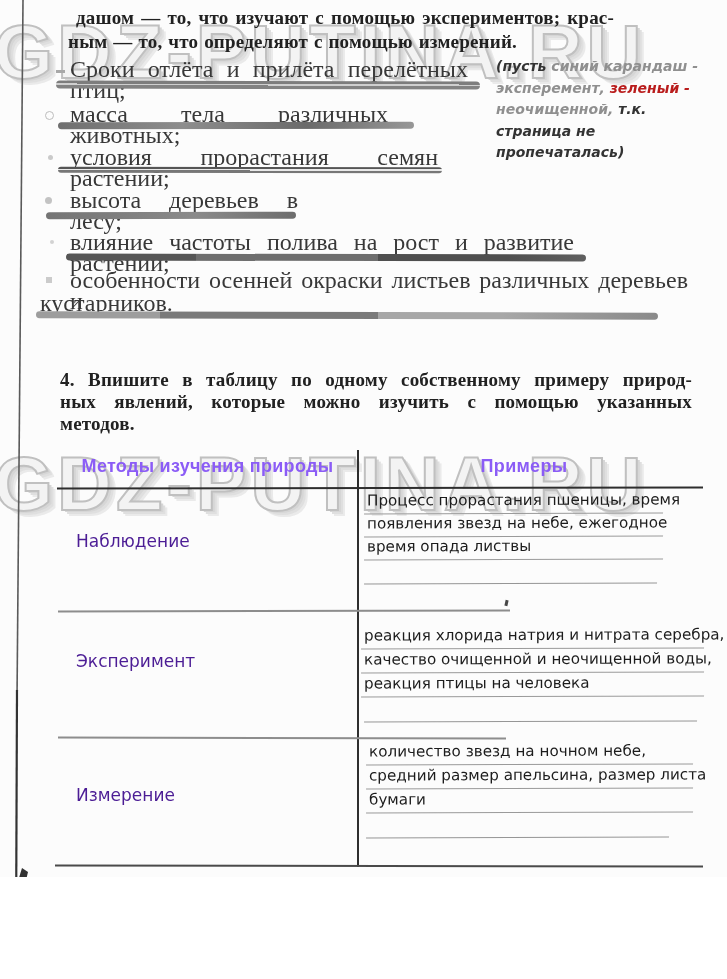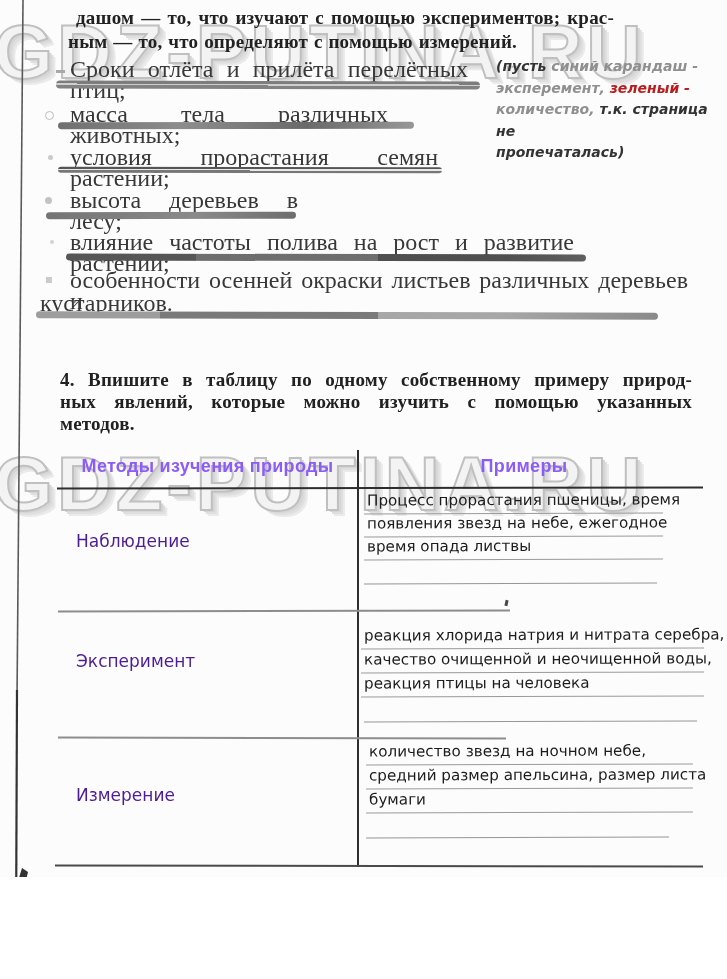--- a/index.html
+++ b/index.html
@@ -89,21 +89,21 @@
   <div class="marker u5" style="left:66px;top:254px;width:520px;height:7px;"></div>
 
   <div class="bullet" style="left:46px;top:277px;width:6px;height:6px;background:#cbcbcb;"></div>
   <div class="chk jl" style="left:70px;top:270px;width:618px;">особенности осенней окраски листьев различных деревьев и</div>
   <div class="chk" style="left:40px;top:293px;width:300px;">кустарников.</div>
   <div class="marker u6" style="left:36px;top:312px;width:622px;height:7px;"></div>
 
   <div class="note">
     <div><span class="dark">(пусть </span><span class="faded">синий карандаш -</span></div>
     <div><span class="faded">эксперемент, </span><span class="faded2">зеленый -</span></div>
-    <div><span class="faded">количество, </span><span class="dark">т.к. страница не</span></div>
+    <div><span class="faded">неочищенной, </span><span class="dark">т.к. страница не</span></div>
     <div><span class="dark">пропечаталась)</span></div>
   </div>
 
   <div class="printed jl" style="left:60px;top:369px;width:632px;line-height:22px;">4. Впишите в таблицу по одному собственному примеру природ-</div>
   <div class="printed jl" style="left:60px;top:391px;width:632px;line-height:22px;">ных явлений, которые можно изучить с помощью указанных</div>
   <div class="printed" style="left:60px;top:413px;width:632px;line-height:22px;">методов.</div>
 
   <div class="tline" style="left:357px;top:450px;width:2px;height:417px;"></div>
   <div class="thead" style="left:58px;top:456px;width:299px;">Методы изучения природы</div>
   <div class="thead" style="left:359px;top:456px;width:330px;">Примеры</div>

